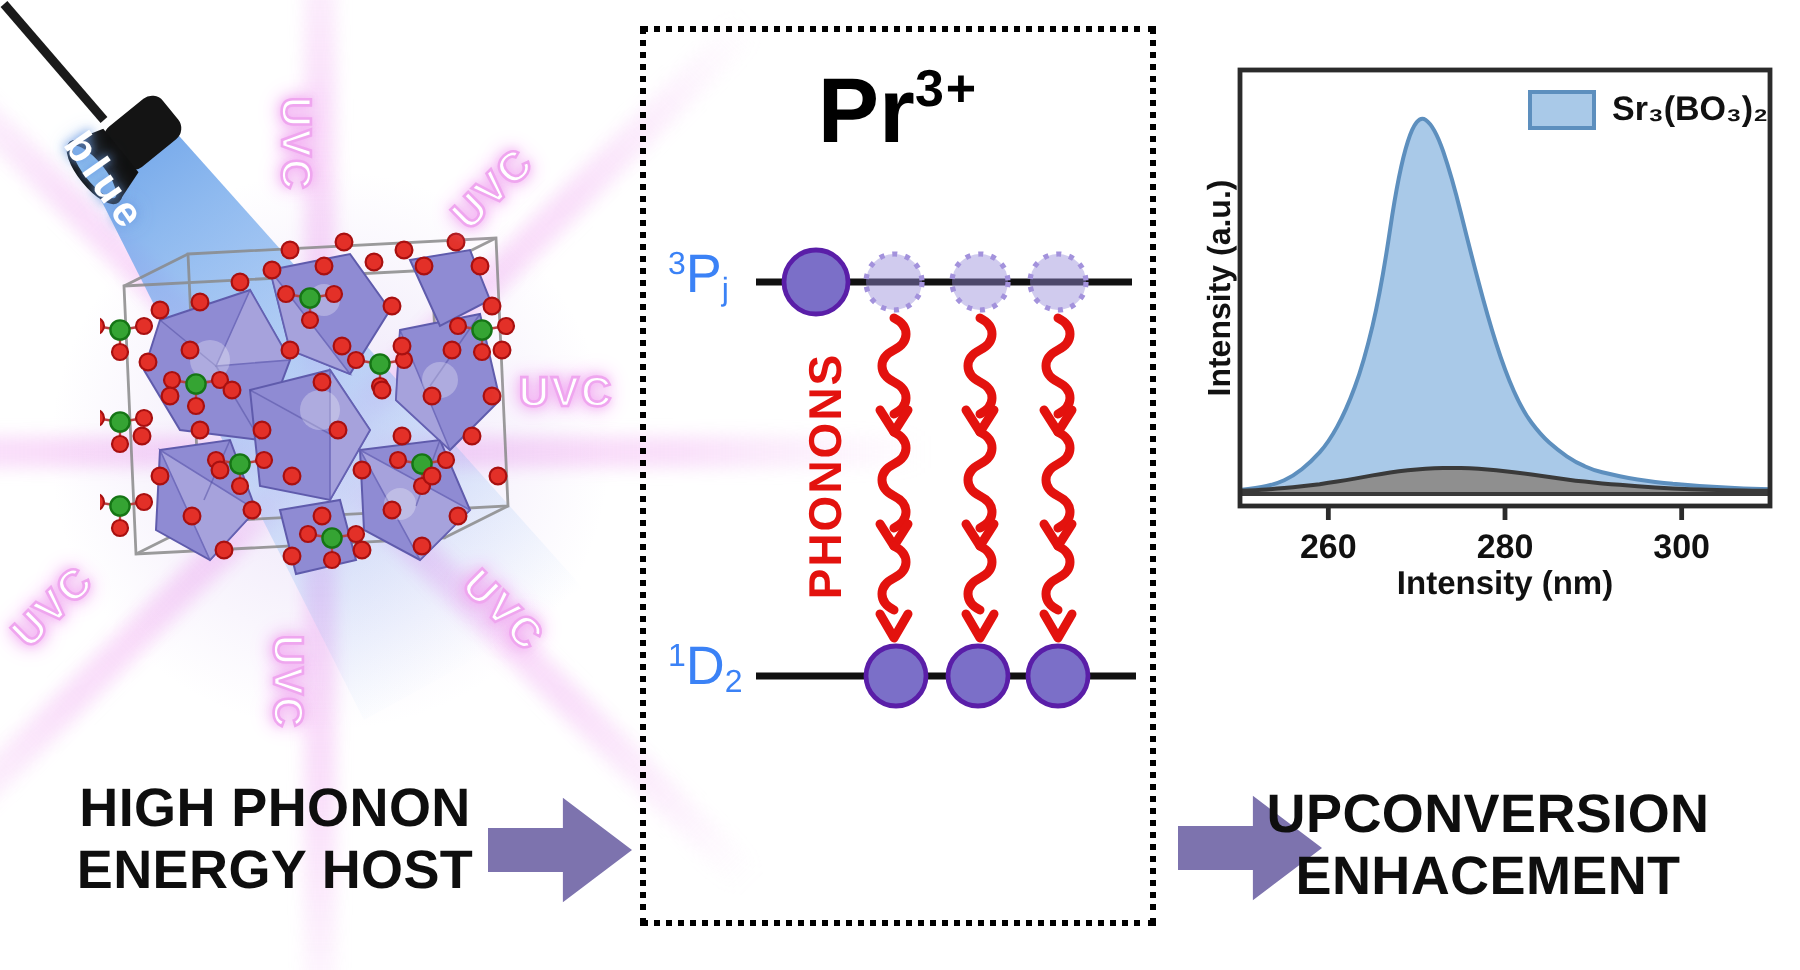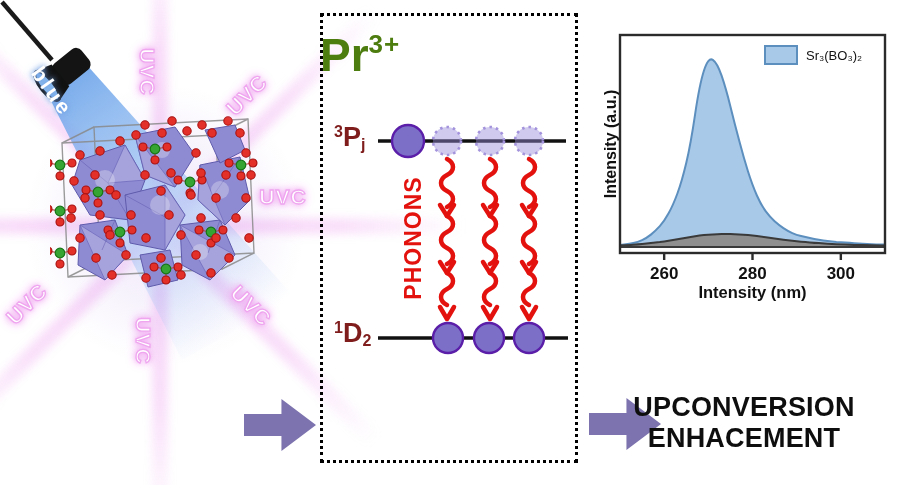--- a/index.html
+++ b/index.html
@@ -21,43 +21,43 @@
        text-shadow:0 0 5px rgba(100,150,225,0.95),0 0 9px rgba(140,180,235,0.8);}
   
   .caption{position:absolute;font-weight:800;color:#0e0e0e;font-size:27px;line-height:31px;
        text-align:center;letter-spacing:0.2px;}
   
   .block-arrow{position:absolute;width:72px;height:58px;background:#7d73ae;
        clip-path:polygon(0% 31%,52% 31%,52% 5%,100% 50%,52% 95%,52% 69%,0% 69%);}
   
   .dotted-box{position:absolute;left:320px;top:13px;width:258px;height:450px;
        border:3.5px dotted #000;box-sizing:border-box;}
-  .pr-title{position:absolute;left:320px;top:28px;width:258px;
-       color:#4d7c0f;font-weight:800;font-size:46px;}
+  .pr-title{position:absolute;left:320px;top:28px;width:258px;text-align:center;
+       color:#000000;font-weight:800;font-size:46px;}
   .pr-title sup{font-size:26px;vertical-align:18px;letter-spacing:1px;}
-  .lvl-label{position:absolute;font-weight:700;font-size:27px;color:#7f1d1d;}
+  .lvl-label{position:absolute;font-weight:400;font-size:27px;color:#3b82f6;}
   .lvl-label sup{font-size:16px;vertical-align:9px;}
   .lvl-label sub{font-size:16px;vertical-align:-4px;}
   .phonons{position:absolute;left:413px;top:238px;transform:translate(-50%,-50%) rotate(-90deg);
        color:#e3120e;font-weight:800;font-size:23px;letter-spacing:1px;white-space:nowrap;}
   .feeding{position:absolute;left:322px;top:384px;width:254px;text-align:center;
        color:#e3120e;font-weight:800;font-size:25px;line-height:30px;}
   .feeding sup{font-size:14px;vertical-align:8px;}
   .feeding sub{font-size:14px;vertical-align:-3px;}
   
   #chart{position:absolute;left:598px;top:23px;width:302px;height:285px;}
   #chart svg text{font-family:"Liberation Sans",sans-serif;}
   .ylabel{position:absolute;left:-62px;top:112px;width:150px;text-align:center;
        transform:rotate(-90deg);font-weight:800;font-size:16px;color:#111;}
   .xlabel{position:absolute;left:22px;top:260px;width:265px;text-align:center;
        font-weight:800;font-size:16.5px;color:#111;}
   .legend{position:absolute;left:166px;top:22px;}
   .legend-row{display:flex;align-items:center;margin-bottom:7px;}
   .swatch{width:34px;height:20px;border:2px solid #3a3a3a;margin-right:8px;box-sizing:border-box;}
-  .legend-label{font-weight:400;font-size:13px;color:#111;white-space:nowrap;}
+  .legend-label{font-weight:700;font-size:17px;color:#111;white-space:nowrap;}
   
   .vis-line{position:absolute;left:628px;top:316px;width:252px;text-align:center;
        font-weight:800;font-size:37px;white-space:nowrap;}
   .vis-word{color:#fff;-webkit-text-stroke:2px #a9b1ec;
        text-shadow:0 0 7px #bcc4f6,0 0 13px #cdd4fa;}
   .to-word{color:#141414;margin:0 8px;}
   .uvc-word{color:#fff;-webkit-text-stroke:2px #e193e9;
        text-shadow:0 0 7px #edb3f3,0 0 13px #f2c6f6;}
 </style>
 </head>
@@ -257,20 +257,24 @@
       </g>
   </svg>
 
   <span class="uvc" style="left:147px;top:72px;transform:translate(-50%,-50%) rotate(90deg)">UVC</span>
   <span class="uvc" style="left:247px;top:95px;transform:translate(-50%,-50%) rotate(-45deg)">UVC</span>
   <span class="uvc" style="left:283px;top:197px;transform:translate(-50%,-50%)">UVC</span>
   <span class="uvc" style="left:27px;top:304px;transform:translate(-50%,-50%) rotate(-45deg)">UVC</span>
   <span class="uvc" style="left:143px;top:341px;transform:translate(-50%,-50%) rotate(90deg)">UVC</span>
   <span class="uvc" style="left:251px;top:306px;transform:translate(-50%,-50%) rotate(45deg)">UVC</span>
 
+  <div class="caption" style="left:15px;top:389px;width:245px">
+    <div>HIGH PHONON</div>
+    <div>ENERGY HOST</div>
+  </div>
 
   <div class="block-arrow" style="left:244px;top:396px"></div>
   <div class="block-arrow" style="left:589px;top:395px"></div>
 
   <div class="dotted-box"></div>
   <div class="pr-title">
     <span>Pr</span><sup>3+</sup>
   </div>
 
   <svg class="abs" style="left:320px;top:13px" width="258" height="450" viewBox="0 0 258 450">

